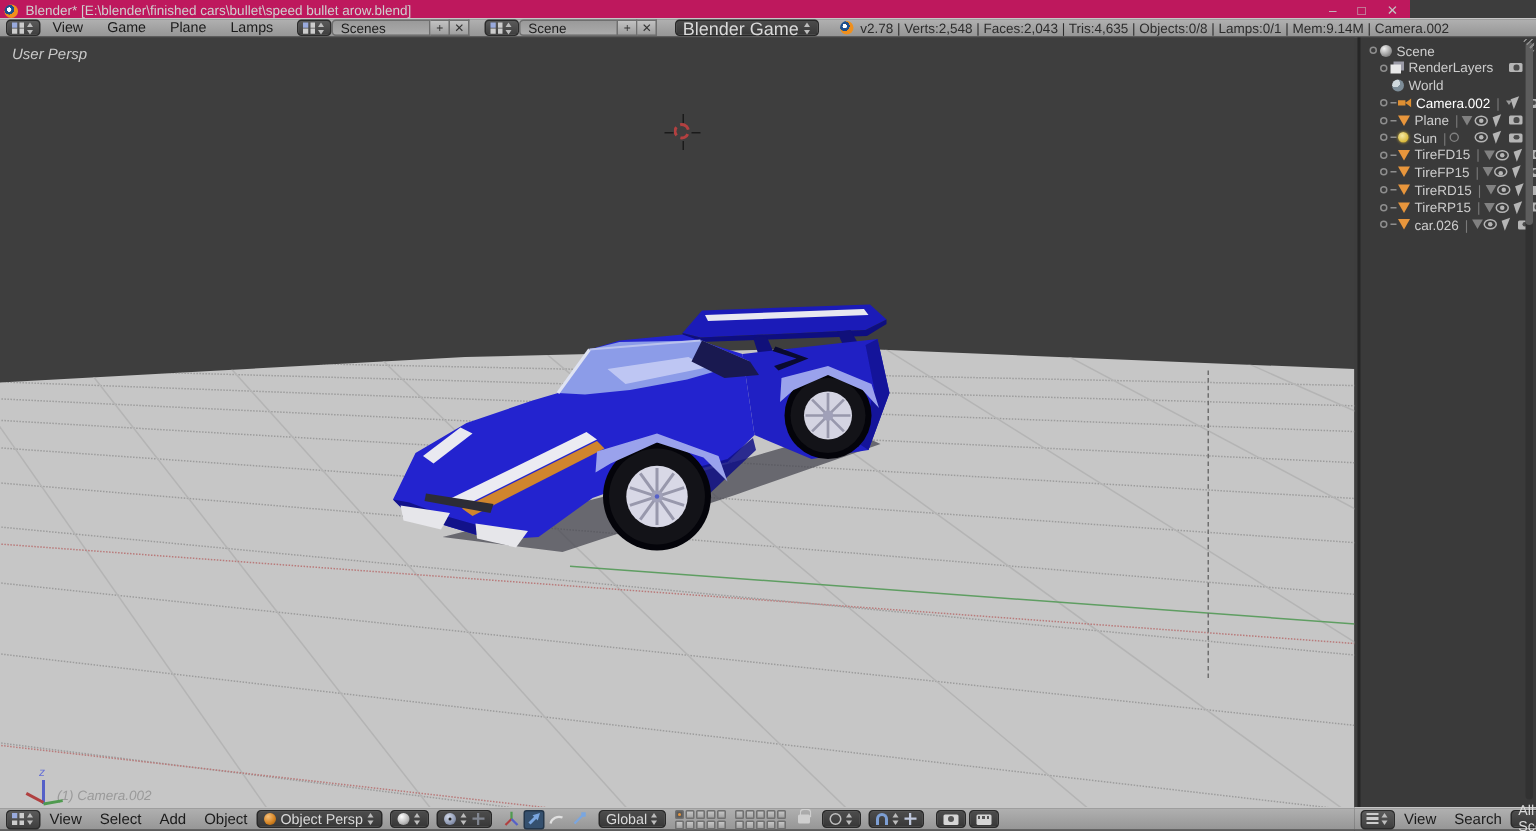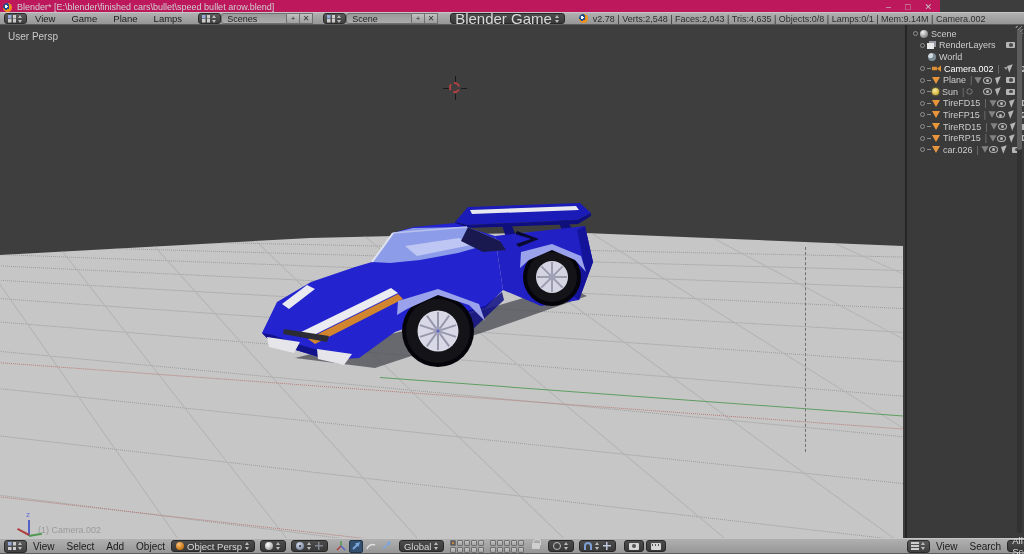--- a/index.html
+++ b/index.html
@@ -33,21 +33,21 @@
   .listico { width:8px; height:8px; background:repeating-linear-gradient(#ccc 0 1.5px, transparent 1.5px 3px); }
 
   .updown { display:inline-block; width:5px; height:8px; position:relative; }
   .updown::before, .updown::after { content:""; position:absolute; left:0; border-left:2.5px solid transparent; border-right:2.5px solid transparent; }
   .updown::before { top:0; border-bottom:3px solid #bdbdbd; }
   .updown::after { bottom:0; border-top:3px solid #bdbdbd; }
 
   .dark { display:inline-flex; align-items:center; gap:3px; height:12px; padding:0 4px;
     background:linear-gradient(#4c4c4c,#383838); border:1px solid #282828; border-radius:3px;
     color:#dadada; font-size:9.5px; cursor:default; }
-  #topheader .dark { height:11px; font-size:15px; }
+  #topheader .dark { height:11px; font-size:12px; }
   .field { display:inline-flex; align-items:center; height:11px; padding:0 5px; min-width:62px;
     background:linear-gradient(#9a9a9a,#ababab); border:1px solid #6f6f6f; border-radius:3px 0 0 3px;
     color:#1d1d1d; font-size:9px; }
   .sqbtn { display:inline-flex; align-items:center; justify-content:center; width:13px; height:11px;
     background:linear-gradient(#c2c2c2,#9e9e9e); border:1px solid #6f6f6f; border-left:none; color:#333;
     font-size:8px; }
   .sqbtn:last-child { border-radius:0 3px 3px 0; }
 
   .sphere { width:8px; height:8px; border-radius:50%; }
   .sph-orange { background:radial-gradient(circle at 35% 30%, #f7c07a, #d2801e 60%, #8a5210); }
@@ -75,21 +75,21 @@
       linear-gradient(#bfc8dd 0 0) 3px 0/1.5px 8px no-repeat; }
   .camico { width:10px; height:7px; background:#d5d5d5; border-radius:1px; position:relative; }
   .camico::after { content:""; position:absolute; left:3px; top:1.5px; width:4px; height:4px; border-radius:50%; background:#555; }
   .filmico { width:10px; height:7px; background:#d5d5d5; border-radius:1px; position:relative; }
   .filmico::after { content:""; position:absolute; left:1px; top:1px; width:8px; height:2px;
     background:repeating-linear-gradient(90deg,#555 0 1.5px, transparent 1.5px 3px); }
 
   .stats { display:flex; align-items:center; gap:5px; margin-left:14px; color:#2c2c2c; font-size:9px; }
 
   
-  #viewport { position:absolute; left:0; top:25px; width:903px; height:513px; background:#3e3e3e; overflow:hidden; }
+  #viewport { position:absolute; left:0; top:25px; width:903px; height:513px; background:#3e3e3e; overflow:hidden;font-style:italic; }
   #ground { position:absolute; left:0; top:0; width:903px; height:513px; background:#c6c6c6;
     clip-path:polygon(0 230px, 310px 213px, 560px 207px, 903px 221px, 903px 513px, 0 513px); }
   .gl { position:absolute; left:-30px; width:1050px; height:0; border-top:1px dotted #9c9c9c; transform-origin:left center; }
   .gs { position:absolute; width:0; height:900px; border-left:1px solid #b4b4b4; transform-origin:top left; }
   .gl.red { border-top:1px dotted #b97a7a; }
   .gl.green { border-top:1px solid #5f9e62; }
   .vdash { position:absolute; left:805px; top:222px; height:205px; border-left:1px dashed #6f6f6f; }
 
   .vplabel { position:absolute; left:8px; top:6px; color:#c9c9c9; font-size:10px; }
   .camlabel { position:absolute; left:38px; top:500px; color:#9a9a9a; font-size:9px; }

